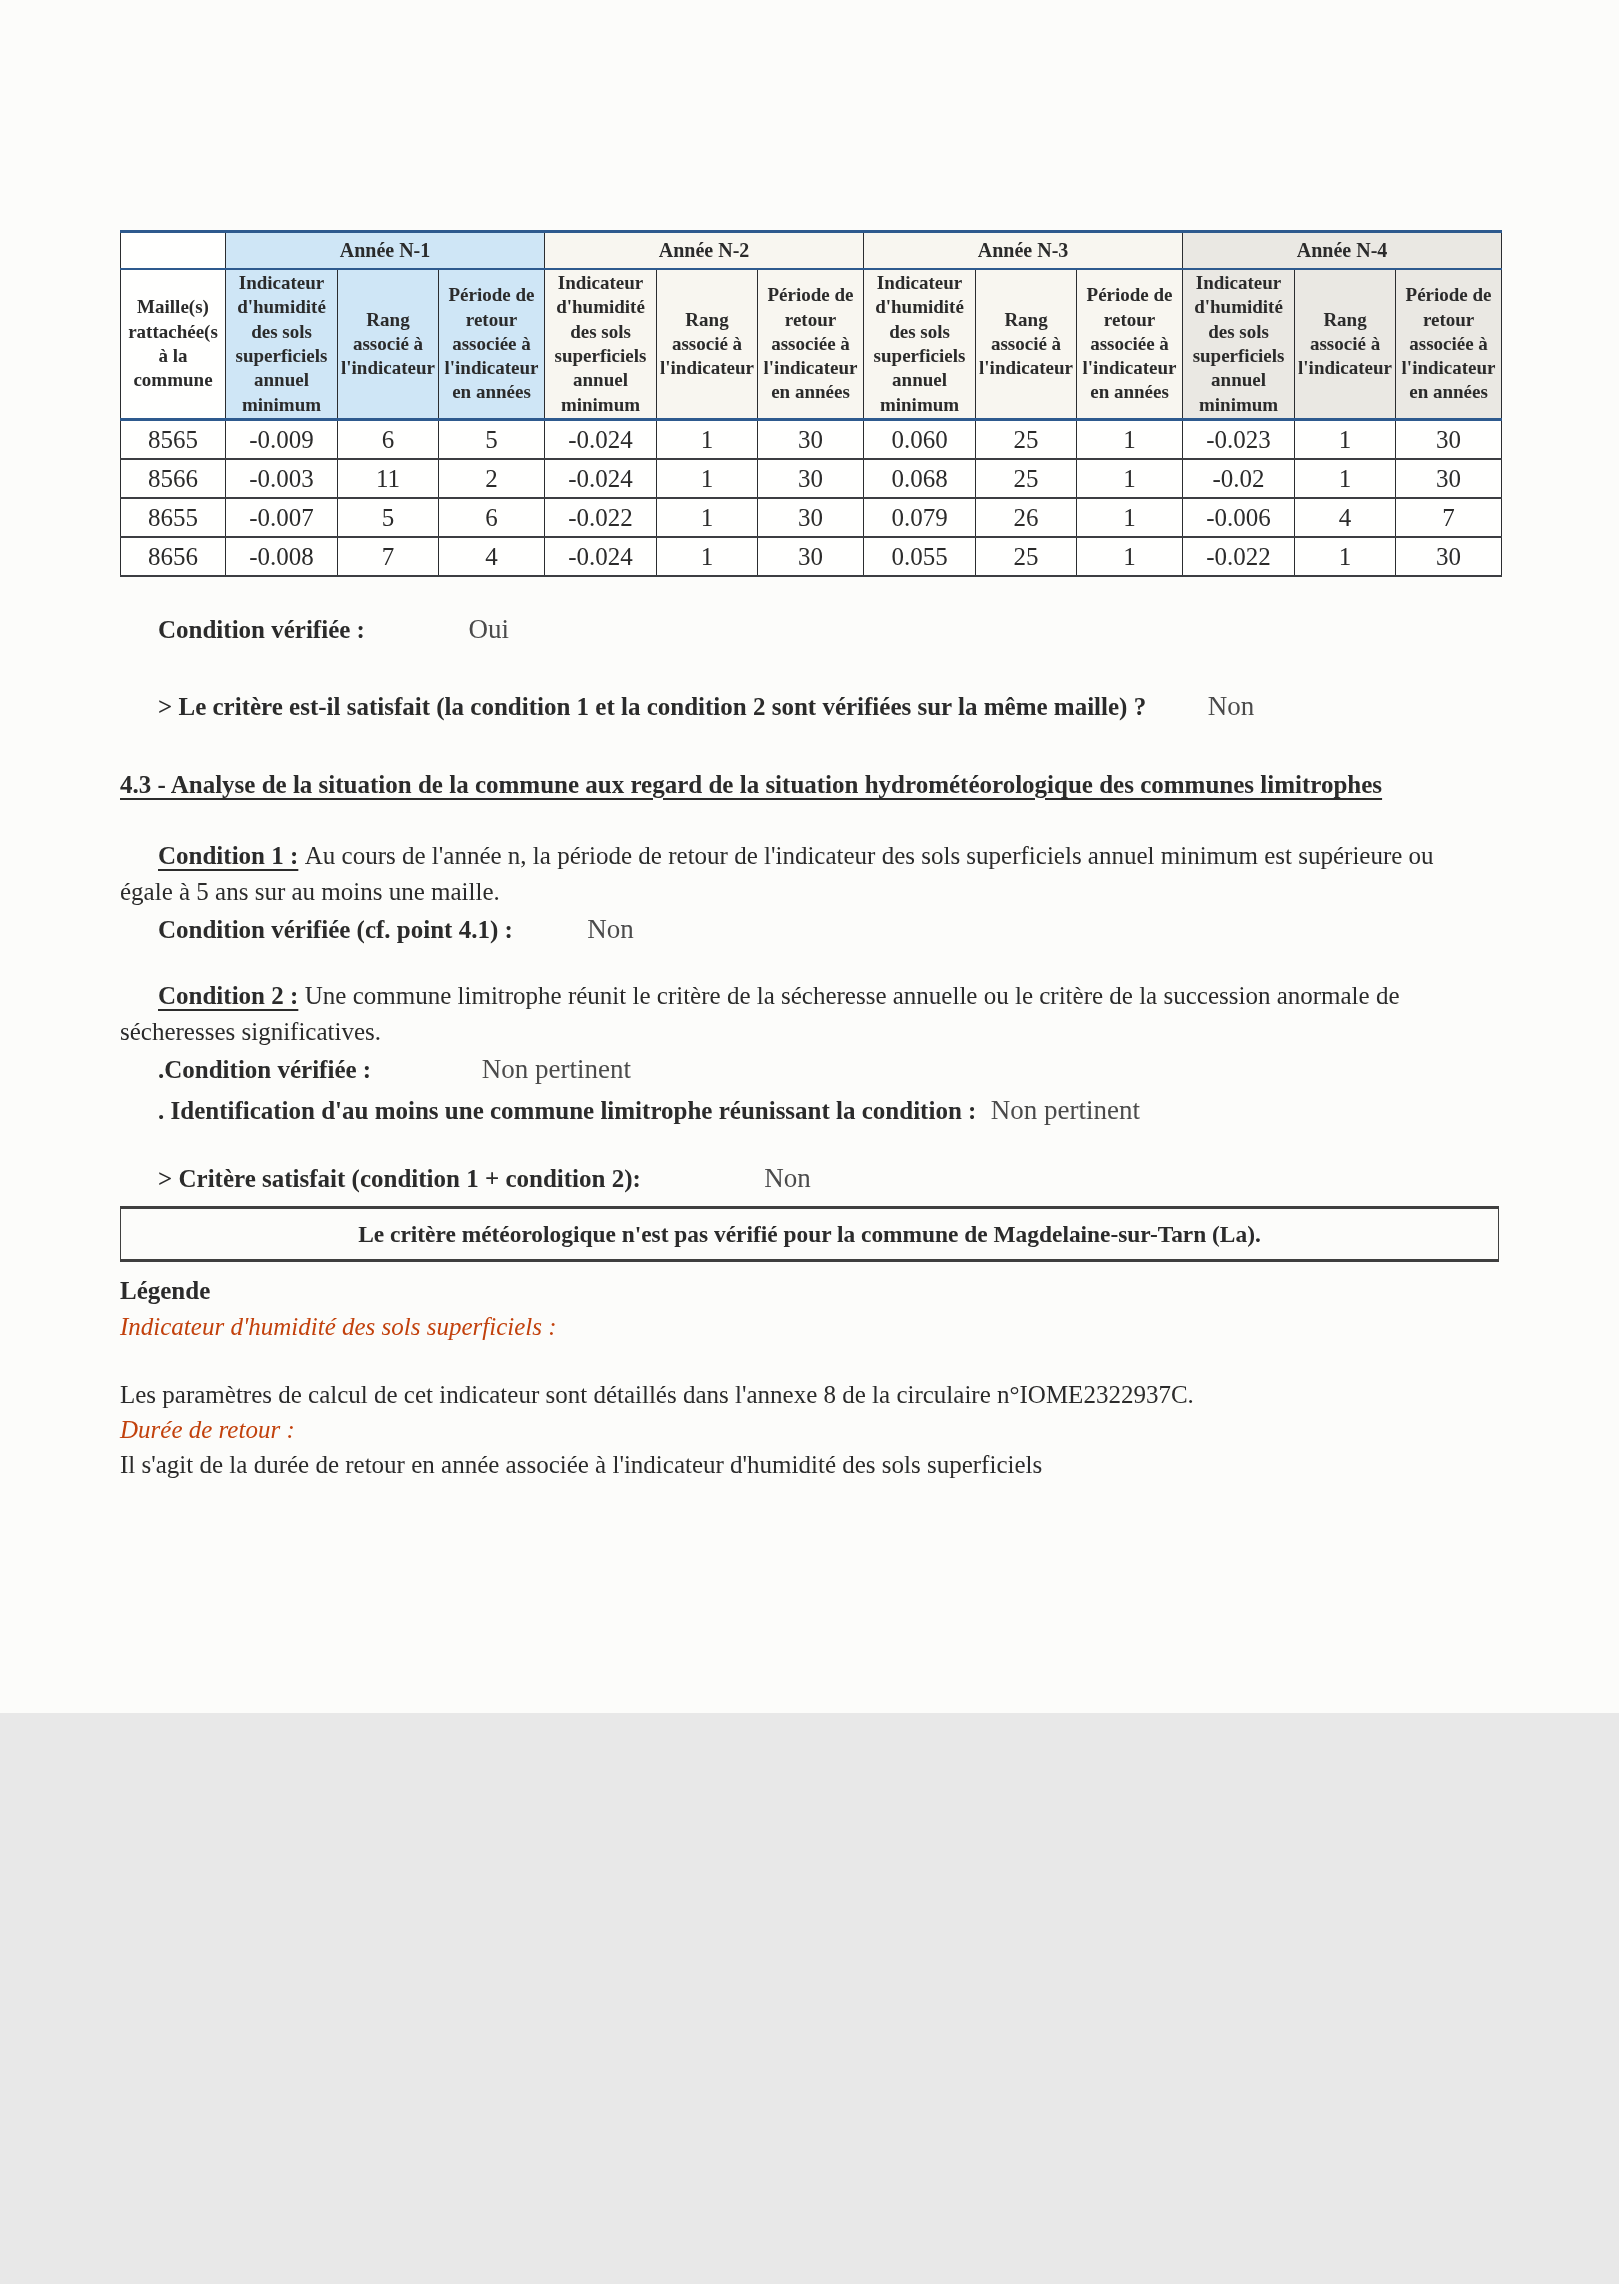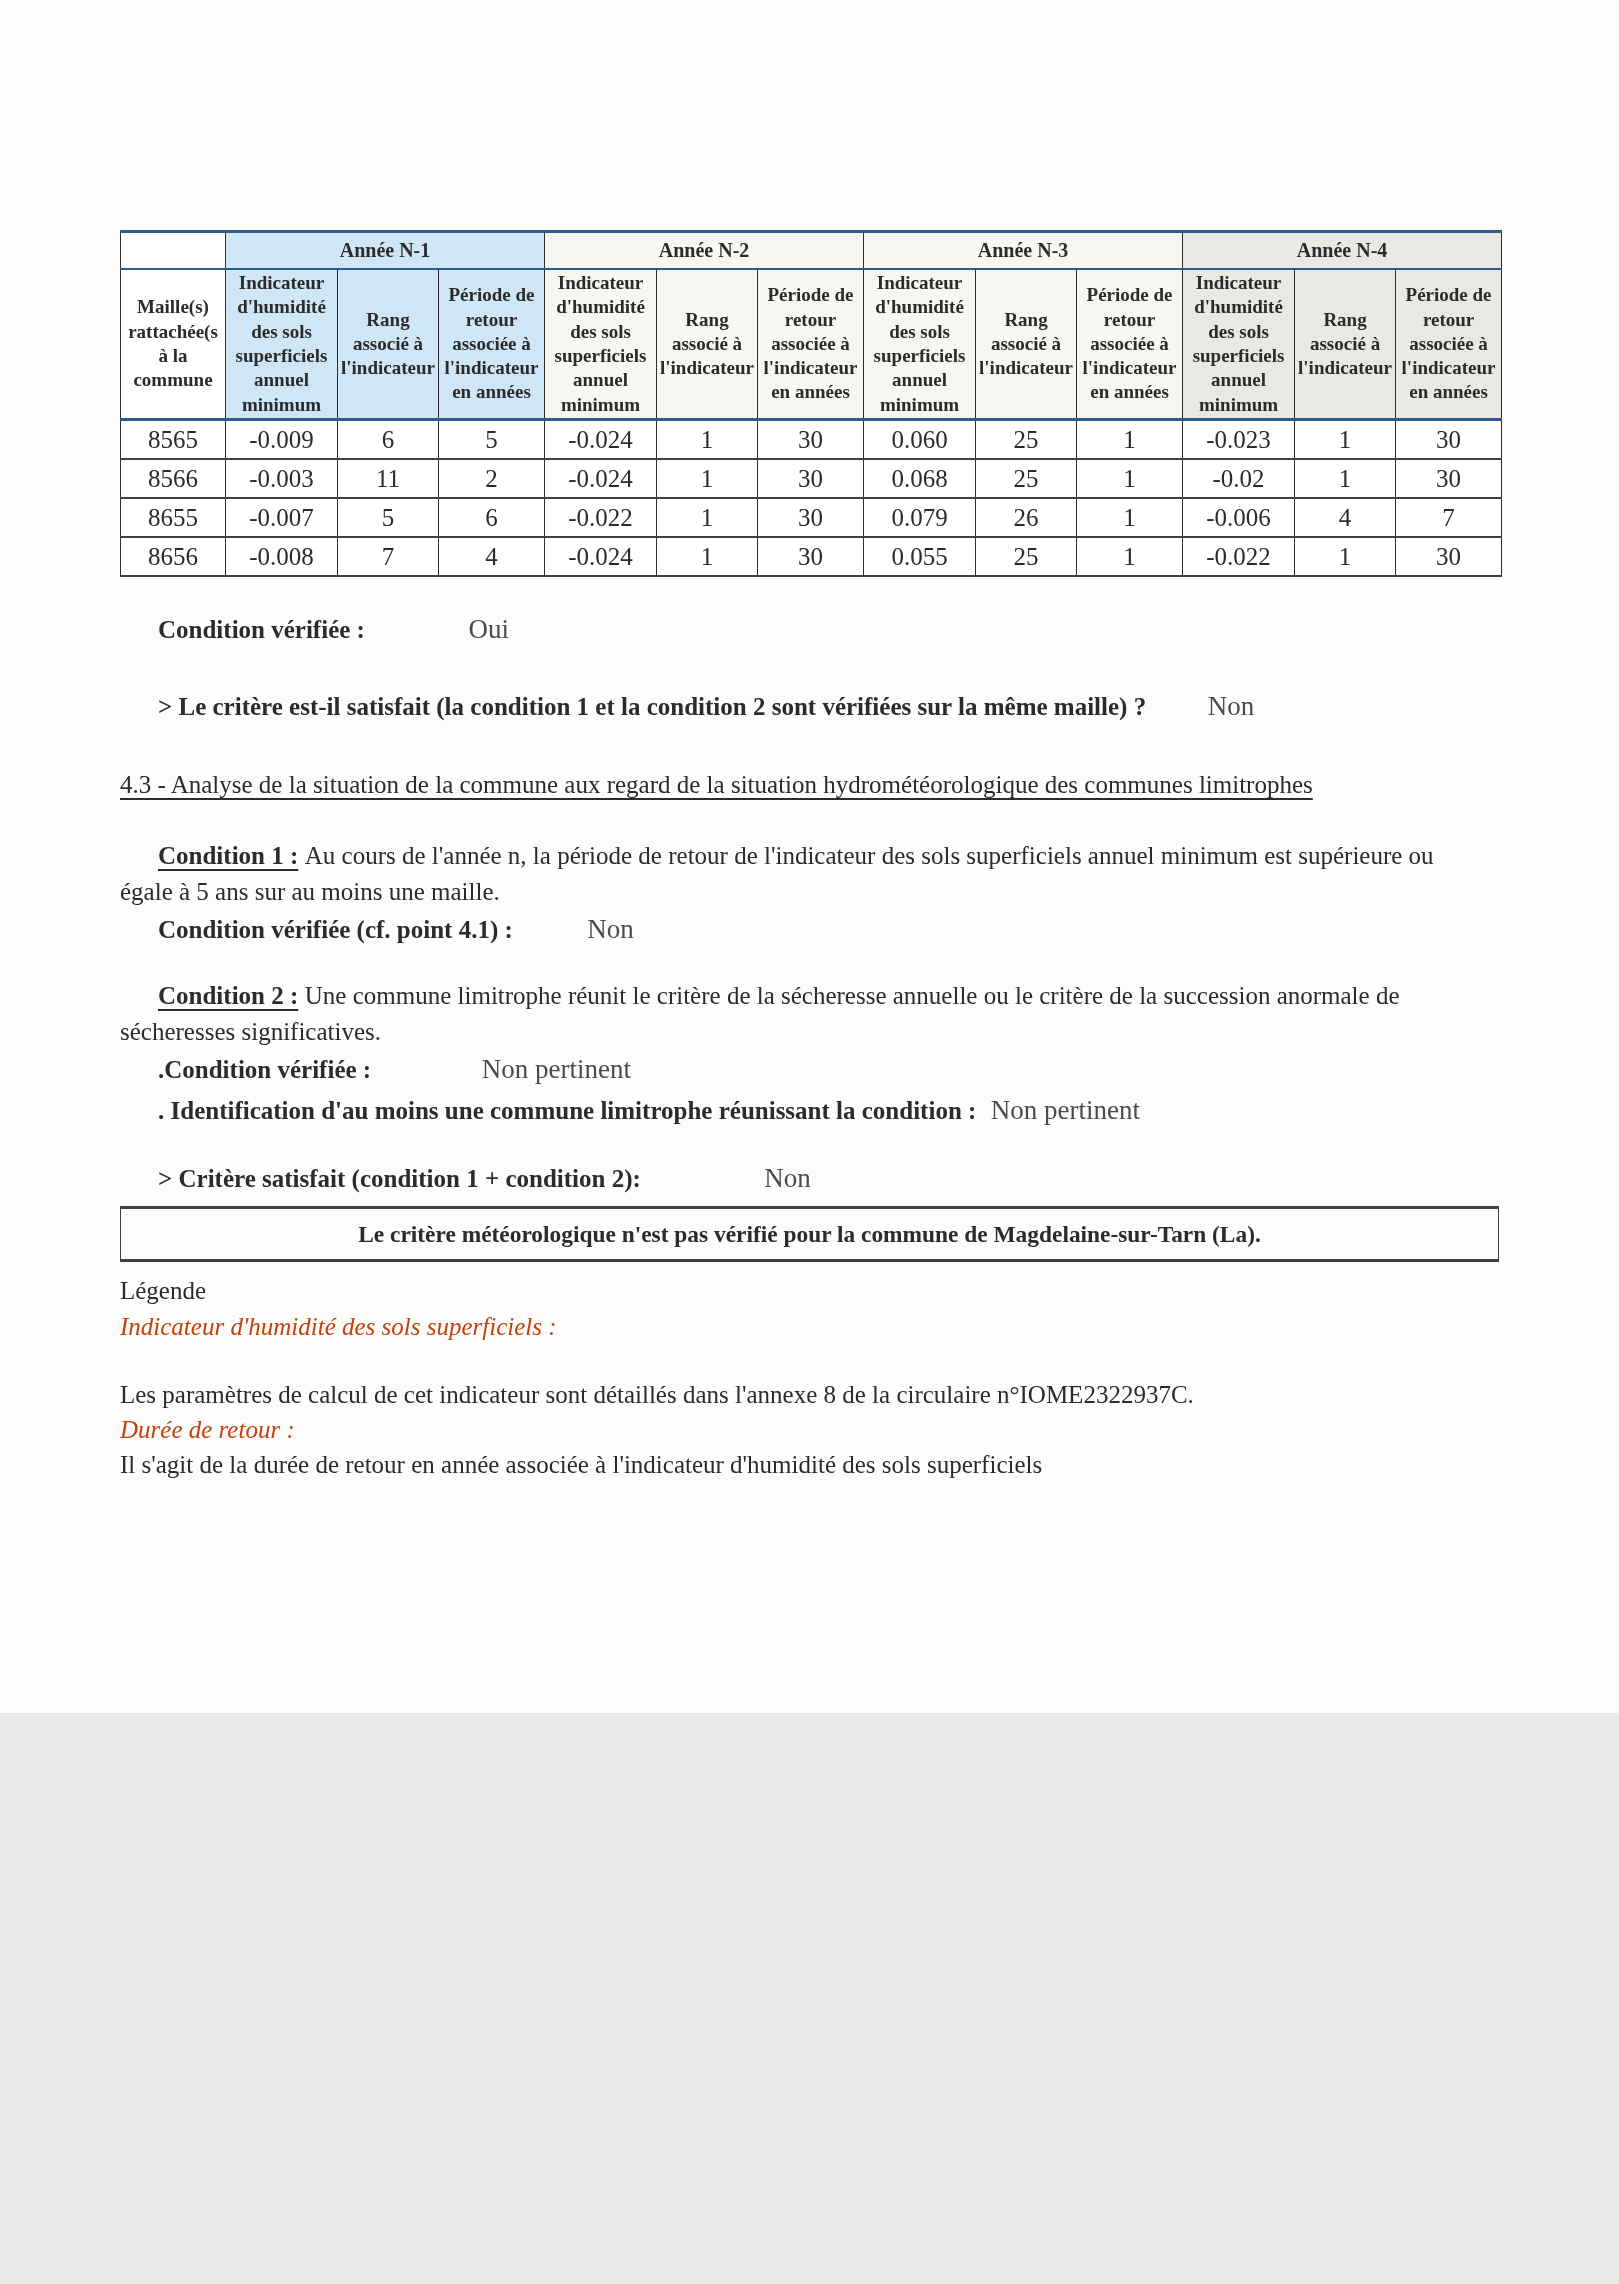--- a/index.html
+++ b/index.html
@@ -31,21 +31,21 @@
     height:37px;font-size:25px;background:#fffffe;
     border-bottom:2.6px solid #3c3e42;
   }
   .y1{background:var(--n1-bg,#cfe6f6);}
   .y23{background:var(--n23-bg,#f8f6f0);}
   .y4{background:var(--n4-bg,#eae8e3);}
   .blank-cell,.maille-h{background:#fffffe;}
   
   .line{position:absolute;left:120px;width:1392px;font-size:25px;line-height:1.42;}
   .narrow{width:1343px;}
-  .b{font-weight:normal;}
+  .b{font-weight:bold;}
   .u{text-decoration:underline;text-underline-offset:4.5px;}
   .lbl{font-weight:bold;margin-right:6.5px;margin-left:38px;}
   .val{font-size:27px;color:#4b4b4b;}
   .g-150{margin-left:97px;} .g-85{margin-left:55px;} .g-105{margin-left:68px;}
   .g-160{margin-left:104px;} .g-12{margin-left:7.8px;} .g-180{margin-left:117px;}
   .it{font-style:italic;color:#c2410c;}
   .result-box{
     position:absolute;left:120px;top:1206px;width:1379px;box-sizing:border-box;
     border:3.9px solid #3f3f3f;border-left-width:1.9px;border-right-width:1.9px;
     text-align:center;font-weight:bold;font-size:23.4px;padding:11.7px 6.5px;

